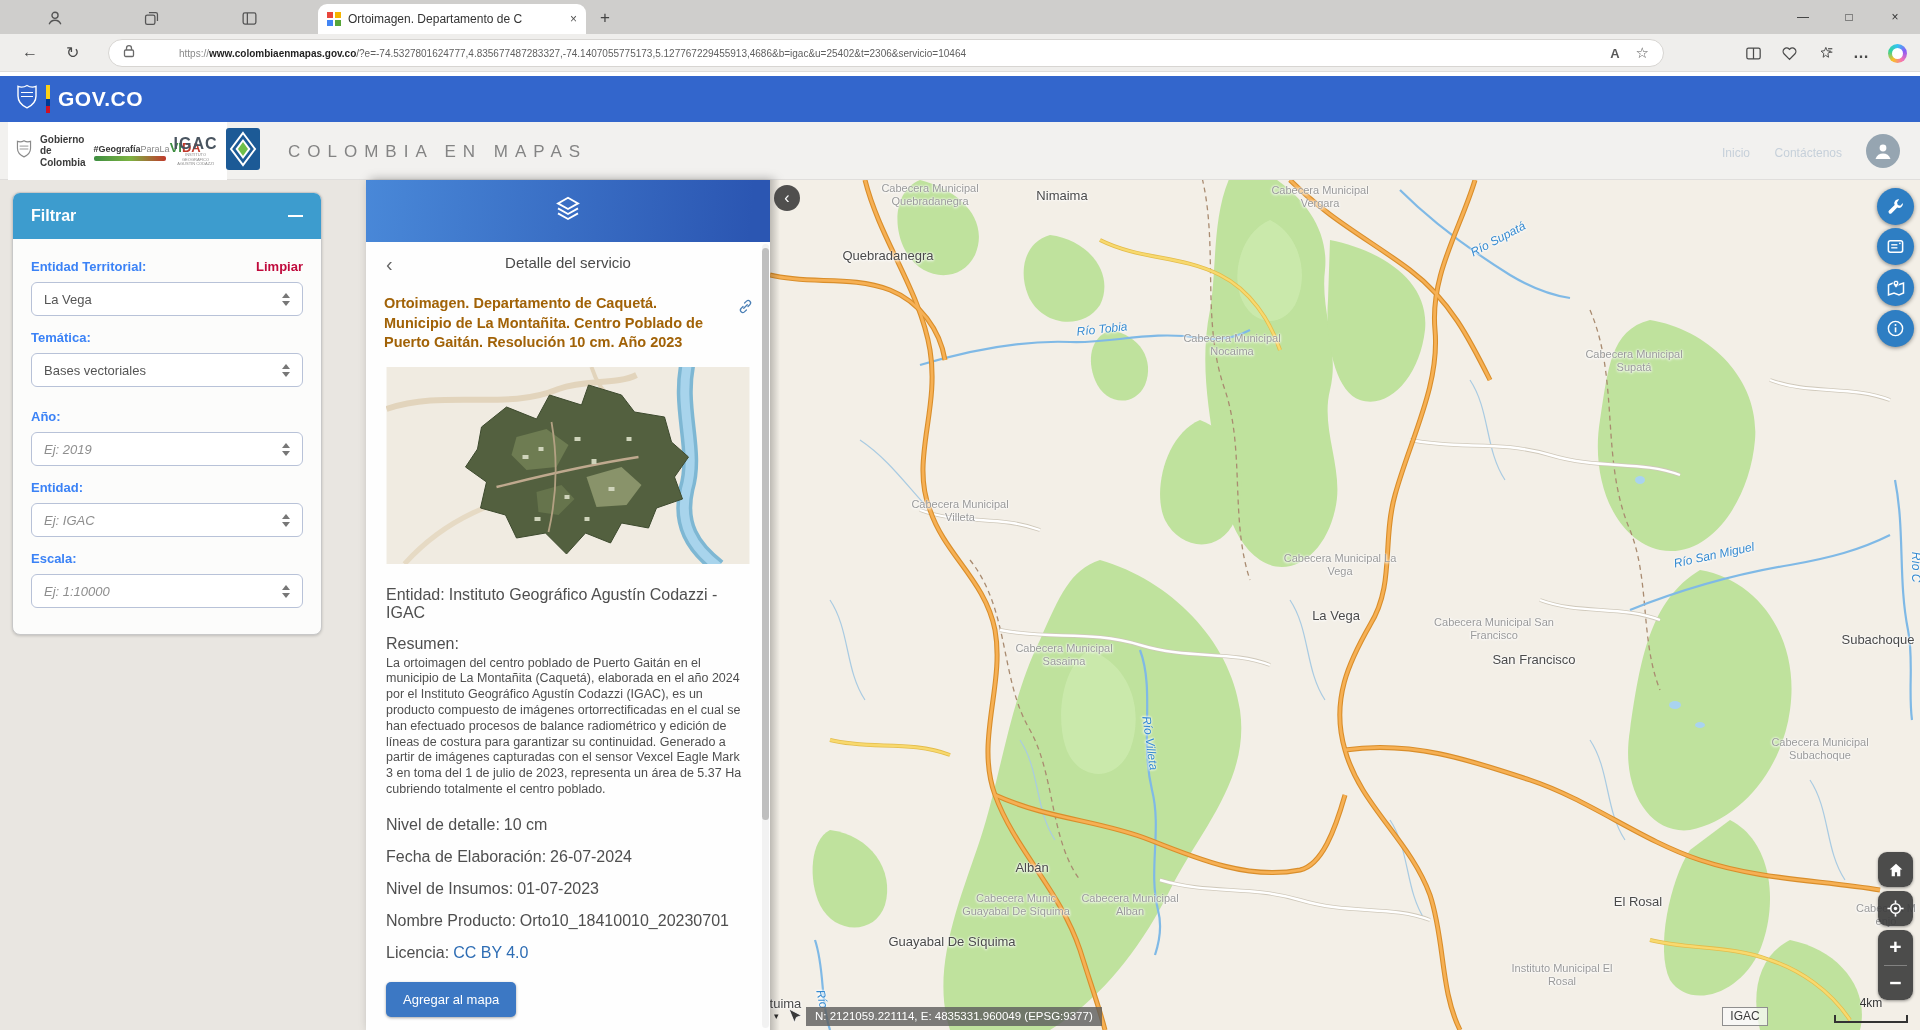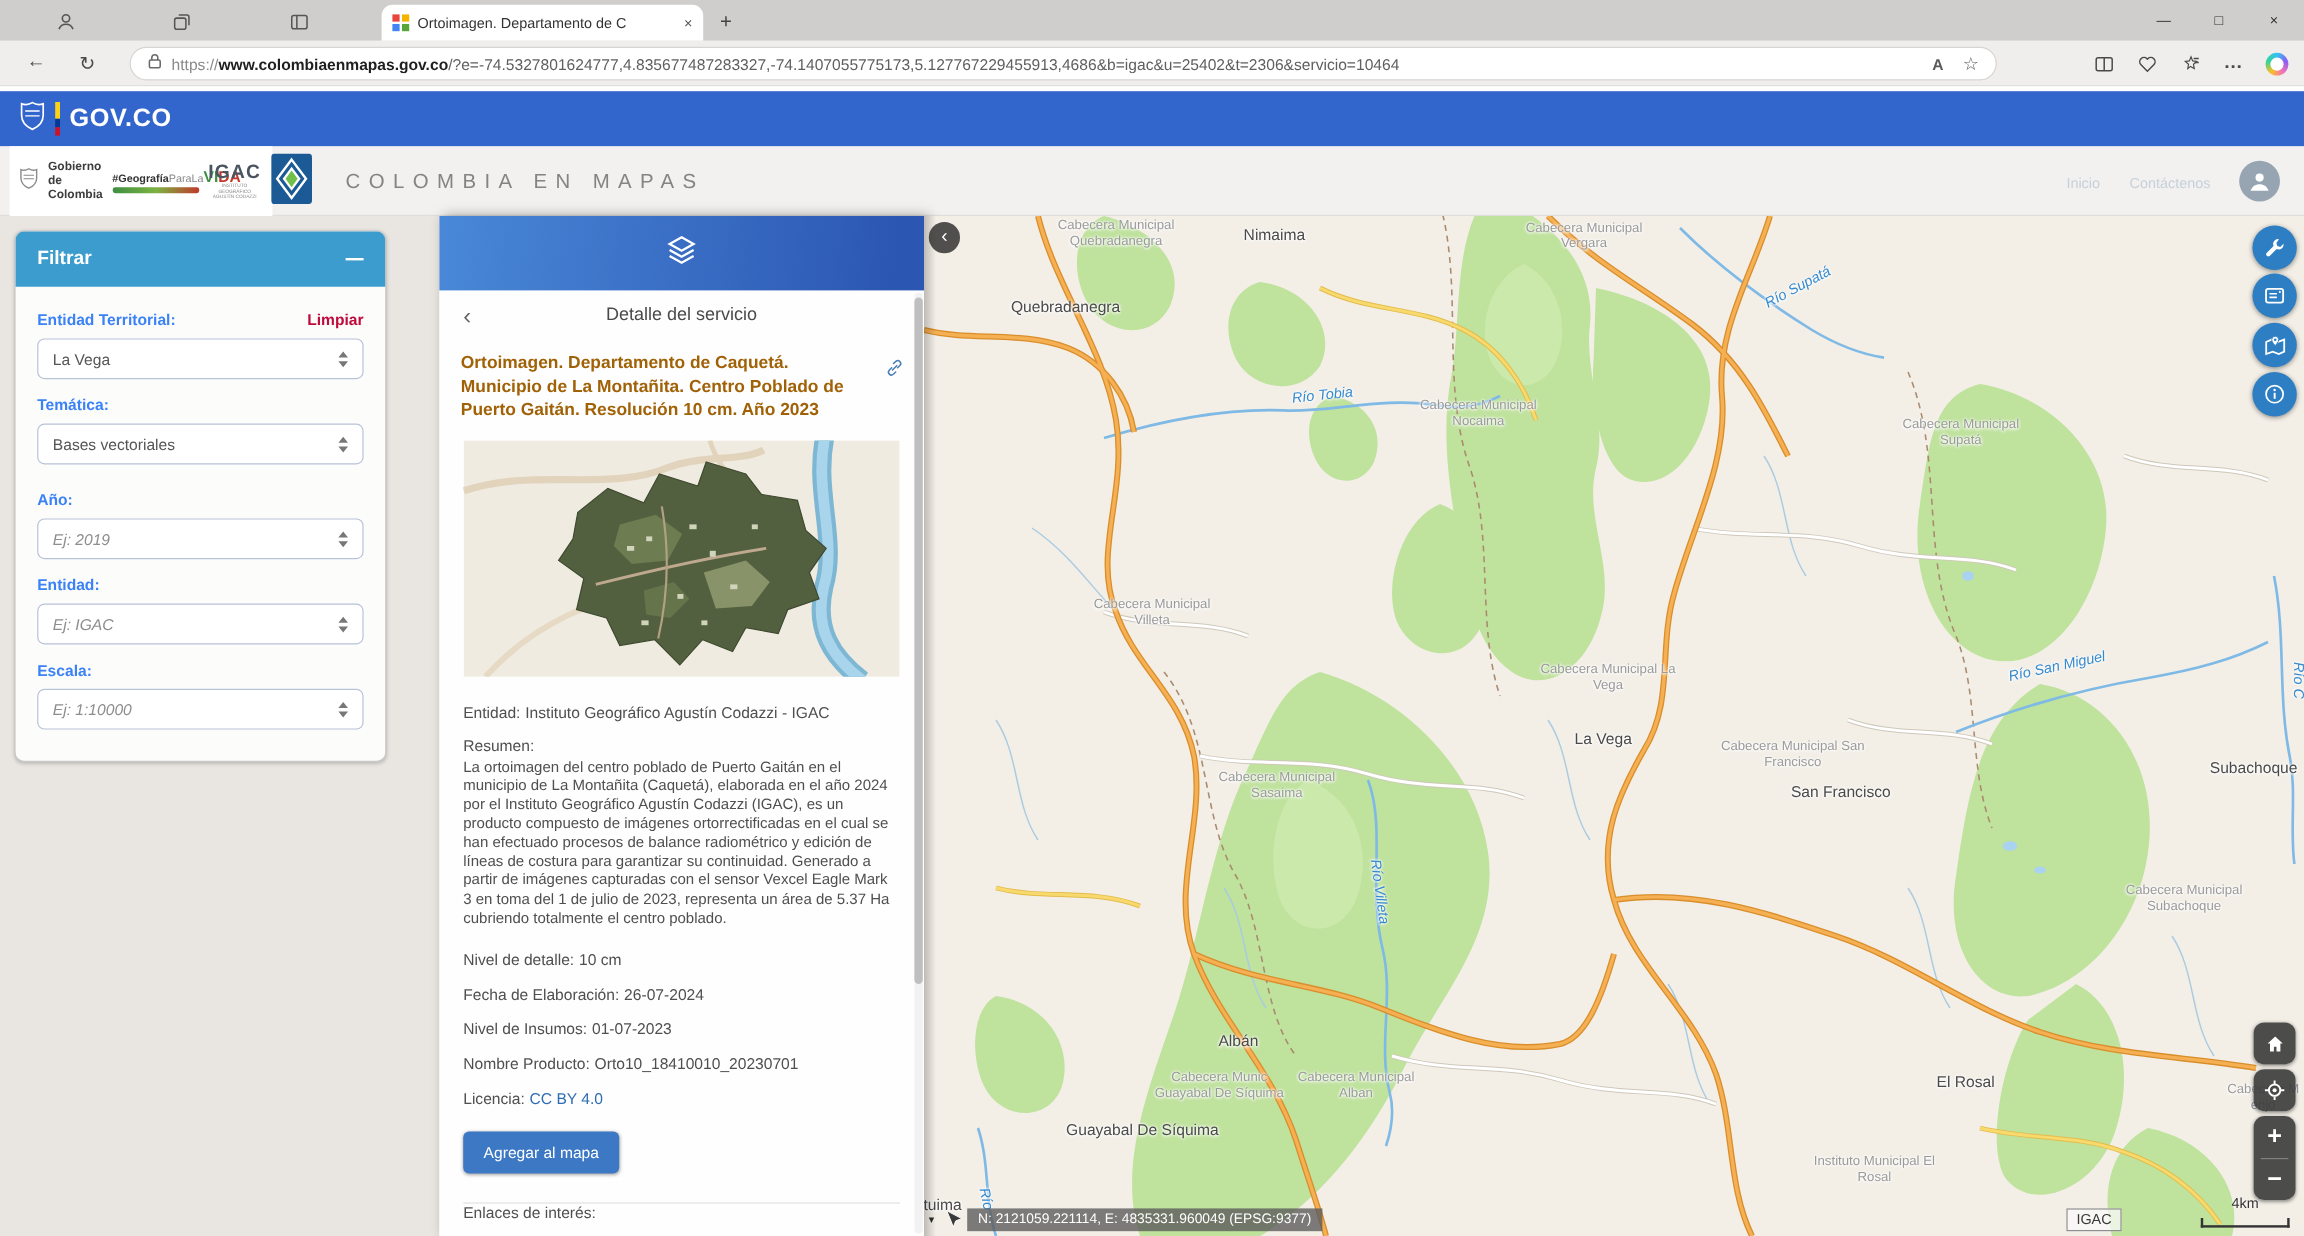--- a/index.html
+++ b/index.html
@@ -13,21 +13,21 @@
   .favicon { width:14px; height:14px; display:grid; grid-template-columns:6px 6px; grid-template-rows:6px 6px; gap:2px; flex:0 0 auto; }
   .favicon i { display:block; }
   .tab-title { flex:1; font-size:12px; color:#333; white-space:nowrap; overflow:hidden; }
   .tab-close { flex:0 0 auto; font-size:12px; color:#555; cursor:pointer; }
   .newtab { position:absolute; left:600px; top:8px; font-size:17px; color:#444; }
   .winctl { position:absolute; top:0; height:34px; width:46px; display:flex; align-items:center; justify-content:center; font-size:12px; color:#333; }
 
   .urlbar { position:absolute; left:0; top:34px; width:1920px; height:38px; background:#efeeec; border-bottom:1px solid #dddcda; }
   .nav-ic { position:absolute; top:9px; font-size:16px; color:#4a4a4a; }
   .addr { position:absolute; left:108px; top:5px; width:1556px; height:28px; background:#fff; border:1px solid #d7d5d2; border-radius:14px; display:flex; align-items:center; padding:0 14px; gap:8px; }
-  .addr .url { font-size:13px; white-space:nowrap; overflow:hidden; }
+  .addr .url { font-size:10px; white-space:nowrap; overflow:hidden;margin-left:36px; }
   .url .scheme { color:#8a8a8a; }
   .url .domain { color:#1f1f1f; font-weight:bold; }
   .url .path { color:#5f5f5f; }
   .addr-right { margin-left:auto; display:flex; align-items:center; gap:16px; color:#5a5a5a; }
   .ub-right { position:absolute; top:9px; width:22px; height:20px; display:flex; align-items:center; justify-content:center; color:#4a4a4a; }
   .copilot { width:19px; height:19px; border-radius:50%; background:conic-gradient(#35c3f3,#8b5cf6,#f472b6,#fbbf24,#34d399,#35c3f3); position:relative; }
   .copilot::after{ content:""; position:absolute; inset:4px; border-radius:50%; background:#fff; }
 
   
   .pagegap { position:absolute; left:0; top:72px; width:1920px; height:4px; background:#fff; }
@@ -77,21 +77,21 @@
   .detailpanel { position:absolute; left:366px; top:0; width:404px; height:850px; background:#fefefe; box-shadow:4px 0 10px rgba(0,0,0,.35); overflow:hidden; }
   .dheader { height:62px; background:linear-gradient(95deg,#4988d8 0%, #2b56b2 95%); display:flex; align-items:center; justify-content:center; }
   .dbackrow { position:relative; height:36px; margin-top:12px; }
   .dback { position:absolute; left:20px; top:0; font-size:20px; color:#666; line-height:20px; cursor:pointer; }
   .dtitle { text-align:center; font-size:15px; color:#4a4a4a; }
   .stitle-wrap { position:relative; padding:4px 44px 0 18px; }
   .stitle { font-size:14.5px; line-height:1.35; color:#a16207; font-weight:bold; }
   .linkic { position:absolute; right:16px; top:8px; cursor:pointer; }
   .thumb { margin:14px auto 0; width:364px; height:197px; display:block; }
   .dbody { padding:0 20px; }
-  .dline { font-size:13px; color:#4f4f4f; }
+  .dline { font-size:16px; color:#4f4f4f; }
   .dline .lv-label { }
   .dline .lv-val { margin-left:4px; }
   .ent-line { margin-top:22px; }
   .res-label { margin-top:13px; }
   .para { margin-top:3px; font-size:12.5px; line-height:15.8px; color:#4f4f4f; }
   .meta-line { margin-top:14px; }
   .bluelink { color:#2e6db4; cursor:pointer; }
   .addbtn { margin-top:20px; display:inline-block; background:#3c78c4; color:#fff; font-size:13px; padding:10px 17px; border-radius:5px; border:none; box-shadow:0 1px 3px rgba(0,0,0,.35); cursor:pointer; }
   .divider { margin-top:24px; border-top:1px solid #e2e2e2; }
   .enl-label { font-size:13px; }

